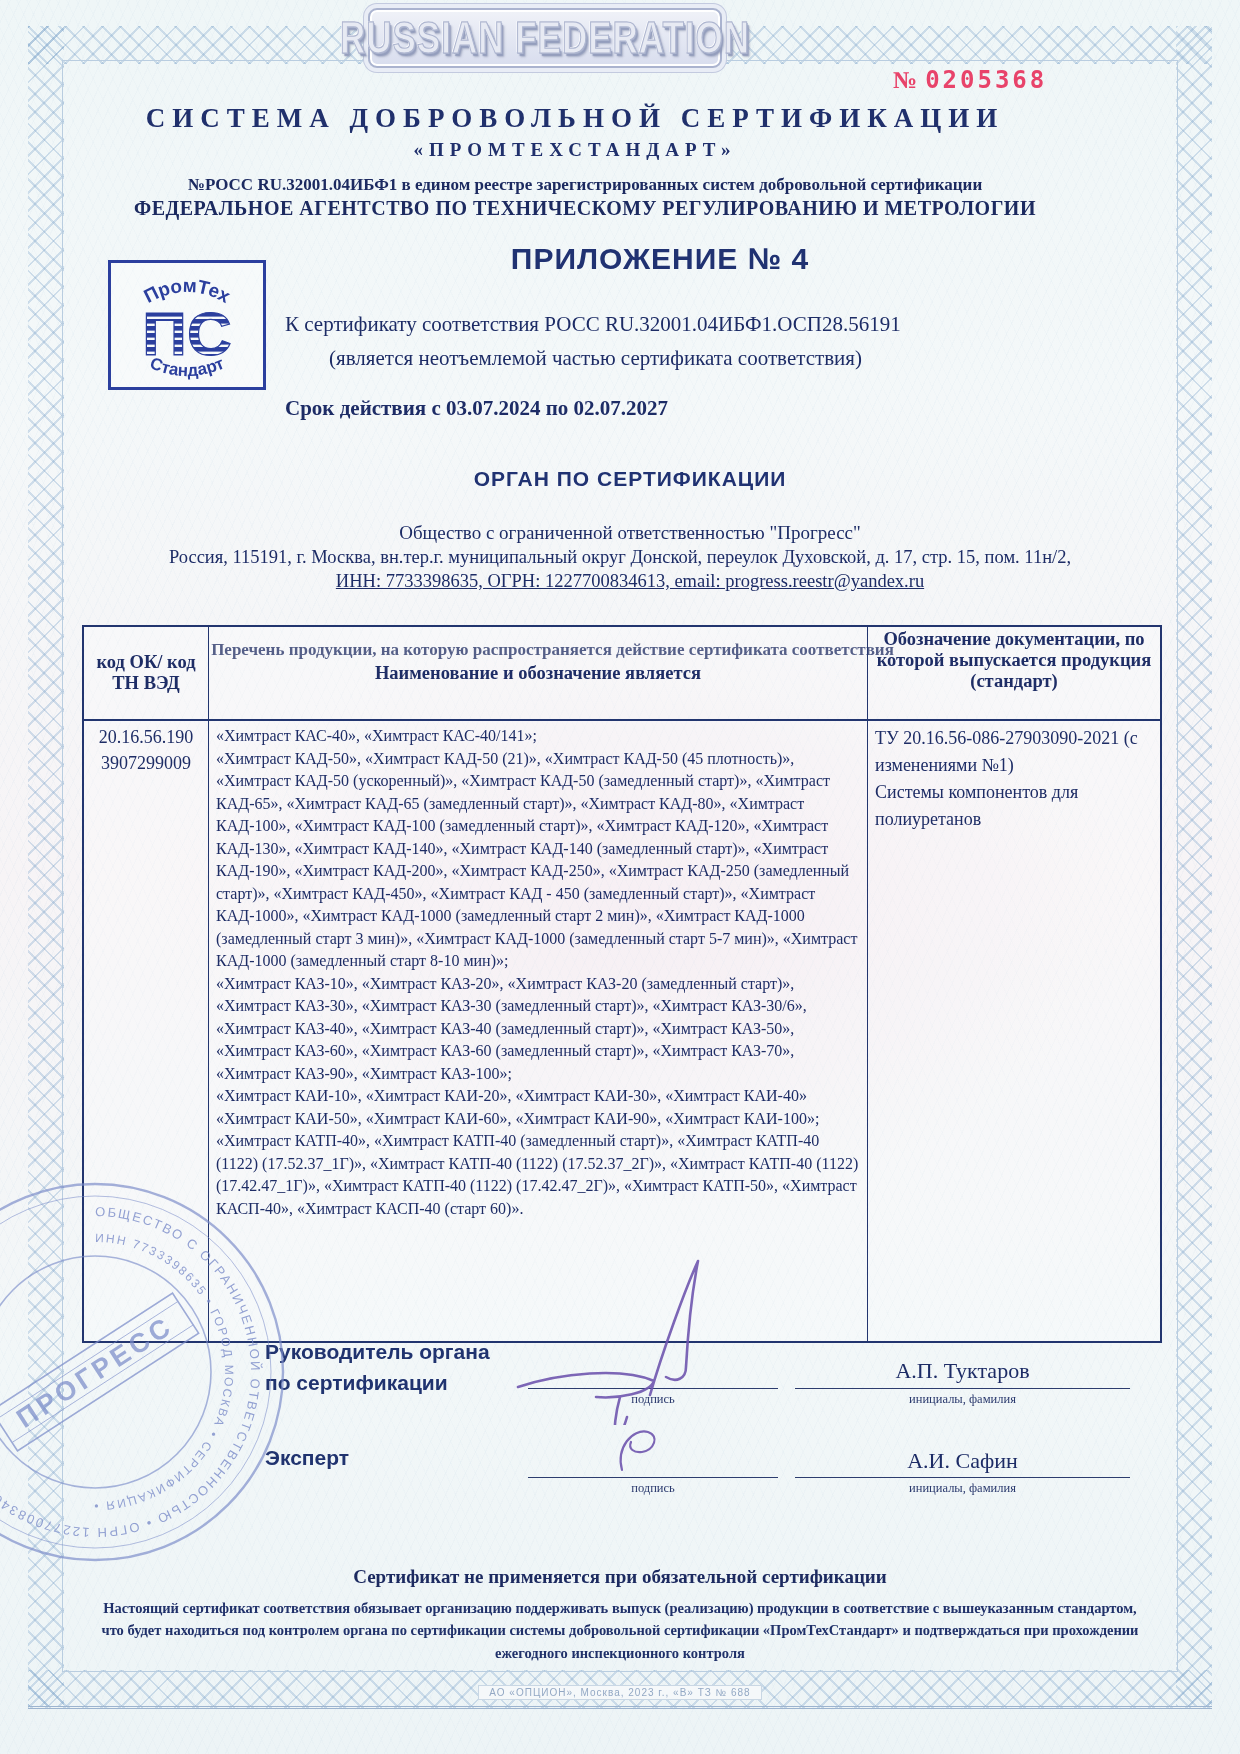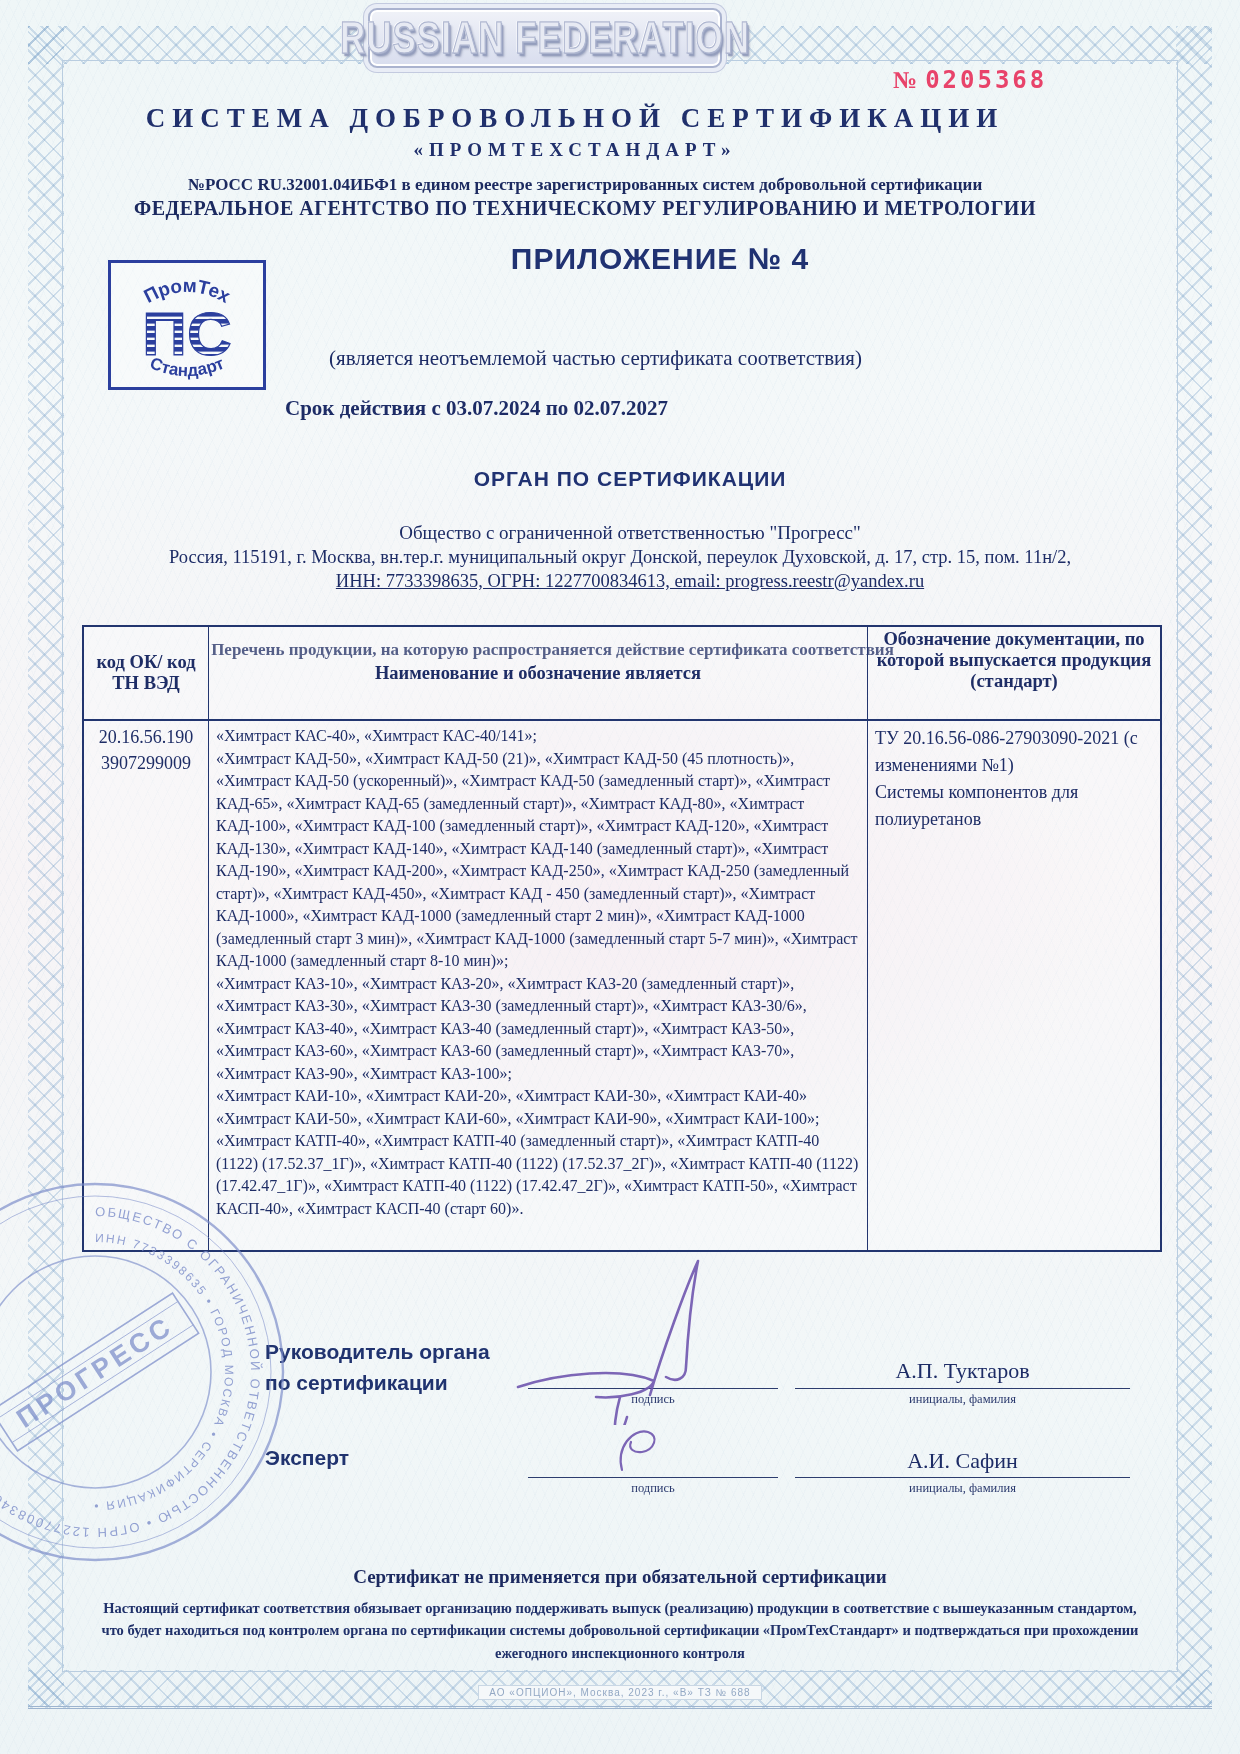--- a/index.html
+++ b/index.html
@@ -65,21 +65,21 @@
   .ptable{position:absolute;left:82px;top:625px;width:1076px;border:2px solid #22356f;background:rgba(255,255,255,.25);}
   .trow{display:flex;}
   .th{border-right:1.5px solid #22356f;display:flex;align-items:center;justify-content:center;
       text-align:center;font-weight:bold;font-size:18.5px;line-height:21px;padding:2px 6px;box-sizing:border-box;}
   .th:last-child,.td:last-child{border-right:none;}
   .t-header{height:92px;border-bottom:2px solid #22356f;}
   .c1{width:125px;flex:none;}
   .c2{width:659px;flex:none;}
   .c3{width:292px;flex:none;}
   .td{border-right:1.5px solid #22356f;box-sizing:border-box;padding:4px 7px;}
-  .t-body{height:529px;}
+  .t-body{height:620px;}
   .code-cell{text-align:center;font-size:18px;line-height:26px;padding-top:3px;}
   .prod-cell{font-size:16px;line-height:22.5px;}
   .prod-cell p{margin:0;}
   .doc-cell{font-size:18px;line-height:27px;}
   .doc-cell p{margin:0;}
   .th.c3{align-items:flex-start;}
 
   .stamp{position:absolute;left:-105px;top:1172px;width:400px;height:400px;opacity:.8;z-index:1;}
 
   .sig-role{position:absolute;font-family:"Liberation Sans",sans-serif;font-size:21px;font-weight:bold;color:#20336f;}
@@ -146,20 +146,21 @@
       <text font-family="Liberation Sans, sans-serif" font-size="19" font-weight="bold" fill="#2b3f9e">
         <textPath href="#arcTop" startOffset="50%" text-anchor="middle">ПромТех</textPath>
       </text>
       <text x="76" y="92" text-anchor="middle" font-family="Liberation Sans, sans-serif" font-size="62" font-weight="bold" fill="url(#hstripe)" stroke="#2b3f9e" stroke-width="1.2">ПС</text>
       <text font-family="Liberation Sans, sans-serif" font-size="17" font-weight="bold" fill="#2b3f9e">
         <textPath href="#arcBot" startOffset="50%" text-anchor="middle">Стандарт</textPath>
       </text>
     </svg>
   </div>
 
+  <div class="ref1">К сертификату соответствия РОСС RU.32001.04ИБФ1.ОСП28.56191</div>
   <div class="ref2">(является неотъемлемой частью сертификата соответствия)</div>
   <div class="validity">Срок действия с 03.07.2024 по 02.07.2027</div>
 
   <div class="center-block org-title">ОРГАН ПО СЕРТИФИКАЦИИ</div>
   <div class="center-block org-name">Общество с ограниченной ответственностью "Прогресс"</div>
   <div class="center-block org-address">Россия, 115191, г. Москва, вн.тер.г. муниципальный округ Донской, переулок Духовской, д. 17, стр. 15, пом. 11н/2,</div>
   <div class="center-block org-contacts">ИНН: 7733398635, ОГРН: 1227700834613, email: progress.reestr@yandex.ru</div>
 
   <div class="center-block caption">Перечень продукции, на которую распространяется действие сертификата соответствия</div>
 

